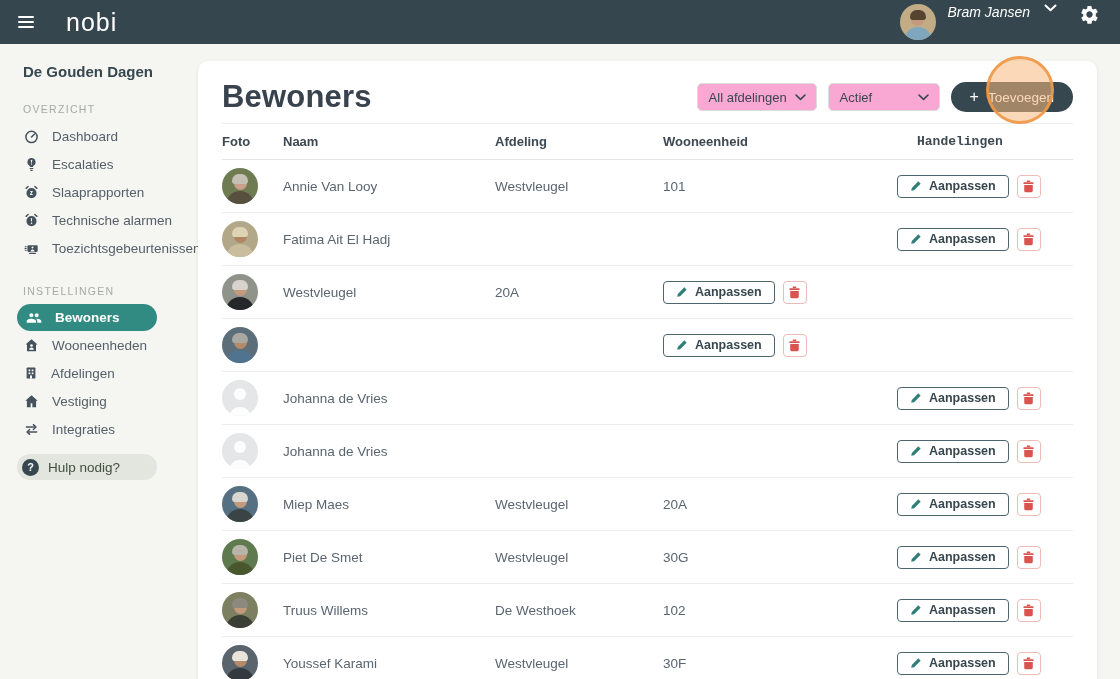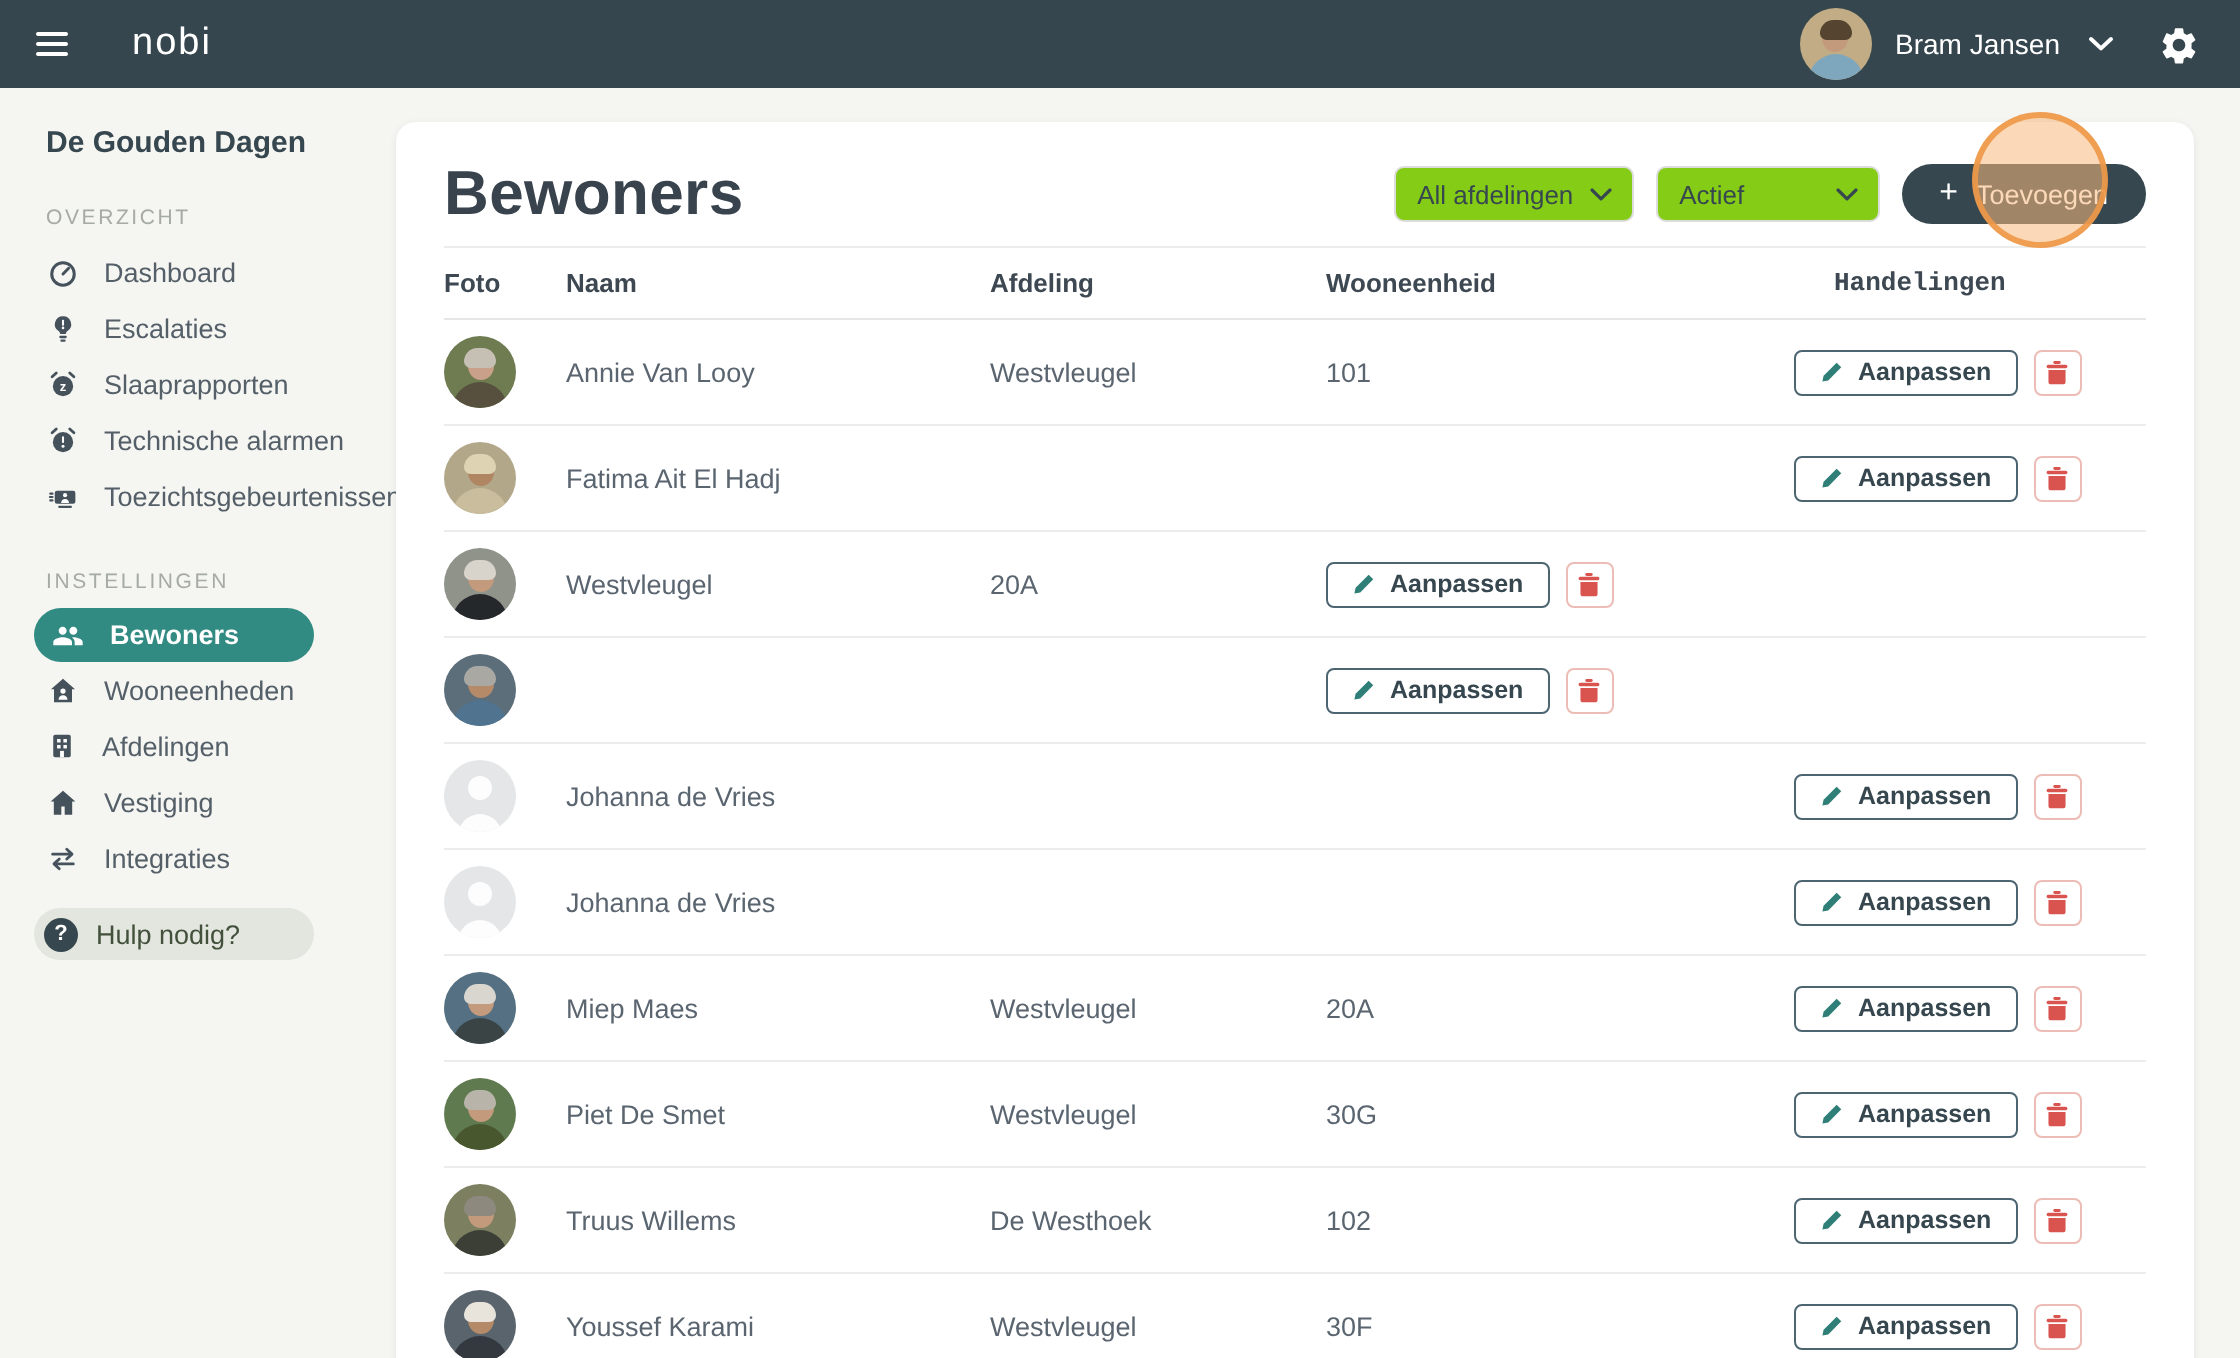--- a/index.html
+++ b/index.html
@@ -3,22 +3,22 @@
 <meta charset="utf-8">
 <style>
   * { margin:0; padding:0; box-sizing:border-box; }
   html,body { width:1120px; height:679px; overflow:hidden; }
   body { font-family:"Liberation Sans", sans-serif; background:#f5f5f2; position:relative; color:#43505a; }
 
   
   .topbar { height:44px; background:#35464e; display:flex; align-items:center; padding:0 20px 0 18px; }
   .hamburger { width:18px; display:flex; flex-direction:column; gap:3px; cursor:pointer; }
   .hamburger span { display:block; height:2px; width:16px; background:#fff; border-radius:1px; }
-  .logo { color:#fff; font-size:19px; font-weight:400; letter-spacing:1px; margin-left:30px; }
-  .topbar-right { margin-left:auto; display:flex; align-items:center; gap:12px; }
+  .logo { color:#fff; font-size:25px; font-weight:400; letter-spacing:1px; margin-left:30px; }
+  .topbar-right { margin-left:auto; display:flex; gap:12px;font-style:italic; }
   .user-name { color:#fff; font-size:14px; }
   .chev-white { margin-left:2px; cursor:pointer; }
   .gear { margin-left:10px; cursor:pointer; display:flex; }
 
   
   .avatar { width:36px; height:36px; border-radius:50%; position:relative; overflow:hidden; background:#999; flex-shrink:0; }
   .av-hair { position:absolute; width:16px; height:10px; border-radius:8px 8px 4px 4px; top:6px; left:10px; z-index:3; }
   .av-head { position:absolute; width:13px; height:14px; border-radius:50%; top:8px; left:11.5px; z-index:2; }
   .av-shirt { position:absolute; width:28px; height:15px; border-radius:14px 14px 0 0; bottom:-2px; left:4px; z-index:4; }
   .avatar.ph { background:#e4e6e8; }
@@ -37,21 +37,21 @@
   .nav-item svg { flex-shrink:0; }
   .nav-item.active { background:#318b82; color:#fff; border-radius:15px; margin:0 41px 0 17px; padding-left:9px; height:27px; font-weight:bold; }
   .help-pill { display:flex; align-items:center; gap:9px; background:#e3e6de; border-radius:15px; margin:11px 41px 0 17px; height:26px; padding-left:5px; font-size:13.5px; color:#42503c; cursor:pointer; }
   .help-badge { width:17px; height:17px; border-radius:50%; background:#37474f; color:#fff; font-size:11px; font-weight:bold; display:flex; align-items:center; justify-content:center; }
 
   
   .card { background:#fff; border-radius:10px; box-shadow:0 1px 4px rgba(0,0,0,.07); min-height:680px; padding:10px 24px 0; }
   .card-head { display:flex; align-items:center; justify-content:space-between; height:52px; }
   .page-title { font-size:31px; font-weight:600; color:#39434e; letter-spacing:.2px; }
   .filters { display:flex; align-items:center; gap:11px; }
-  .select { width:120px; height:28px; background:#84cc16; border:1px solid #dcdcda; border-radius:5px; display:flex; align-items:center; justify-content:space-between; padding:0 10px 0 11px; font-size:13px; color:#37474f; cursor:pointer; }
+  .select { width:120px; height:28px; background:#f9a8d4; border:1px solid #dcdcda; border-radius:5px; display:flex; align-items:center; justify-content:space-between; padding:0 10px 0 11px; font-size:13px; color:#37474f; cursor:pointer; }
   .select.narrow { width:112px; }
   .add-btn { height:30px; border:none; background:#37474f; color:#fff; border-radius:16px; display:flex; align-items:center; gap:9px; padding:0 19px; font-size:13.5px; font-family:inherit; cursor:pointer; }
   .add-btn .plus { font-size:16px; font-weight:400; line-height:1; }
 
   
   .thead, .trow { display:grid; grid-template-columns:61px 212px 168px 234px 176px; align-items:center; }
   .thead { height:37px; border-top:1px solid #ececea; border-bottom:1px solid #e6e6e4; font-size:13px; font-weight:bold; color:#3d4852; }
   .thead .h-actions { padding-left:20px;font-family:Liberation Mono, monospace; }
   .trow { height:53px; border-bottom:1px solid #ececea; font-size:13.5px; color:#5a6570; }
   .actions { display:flex; align-items:center; gap:8px; }

